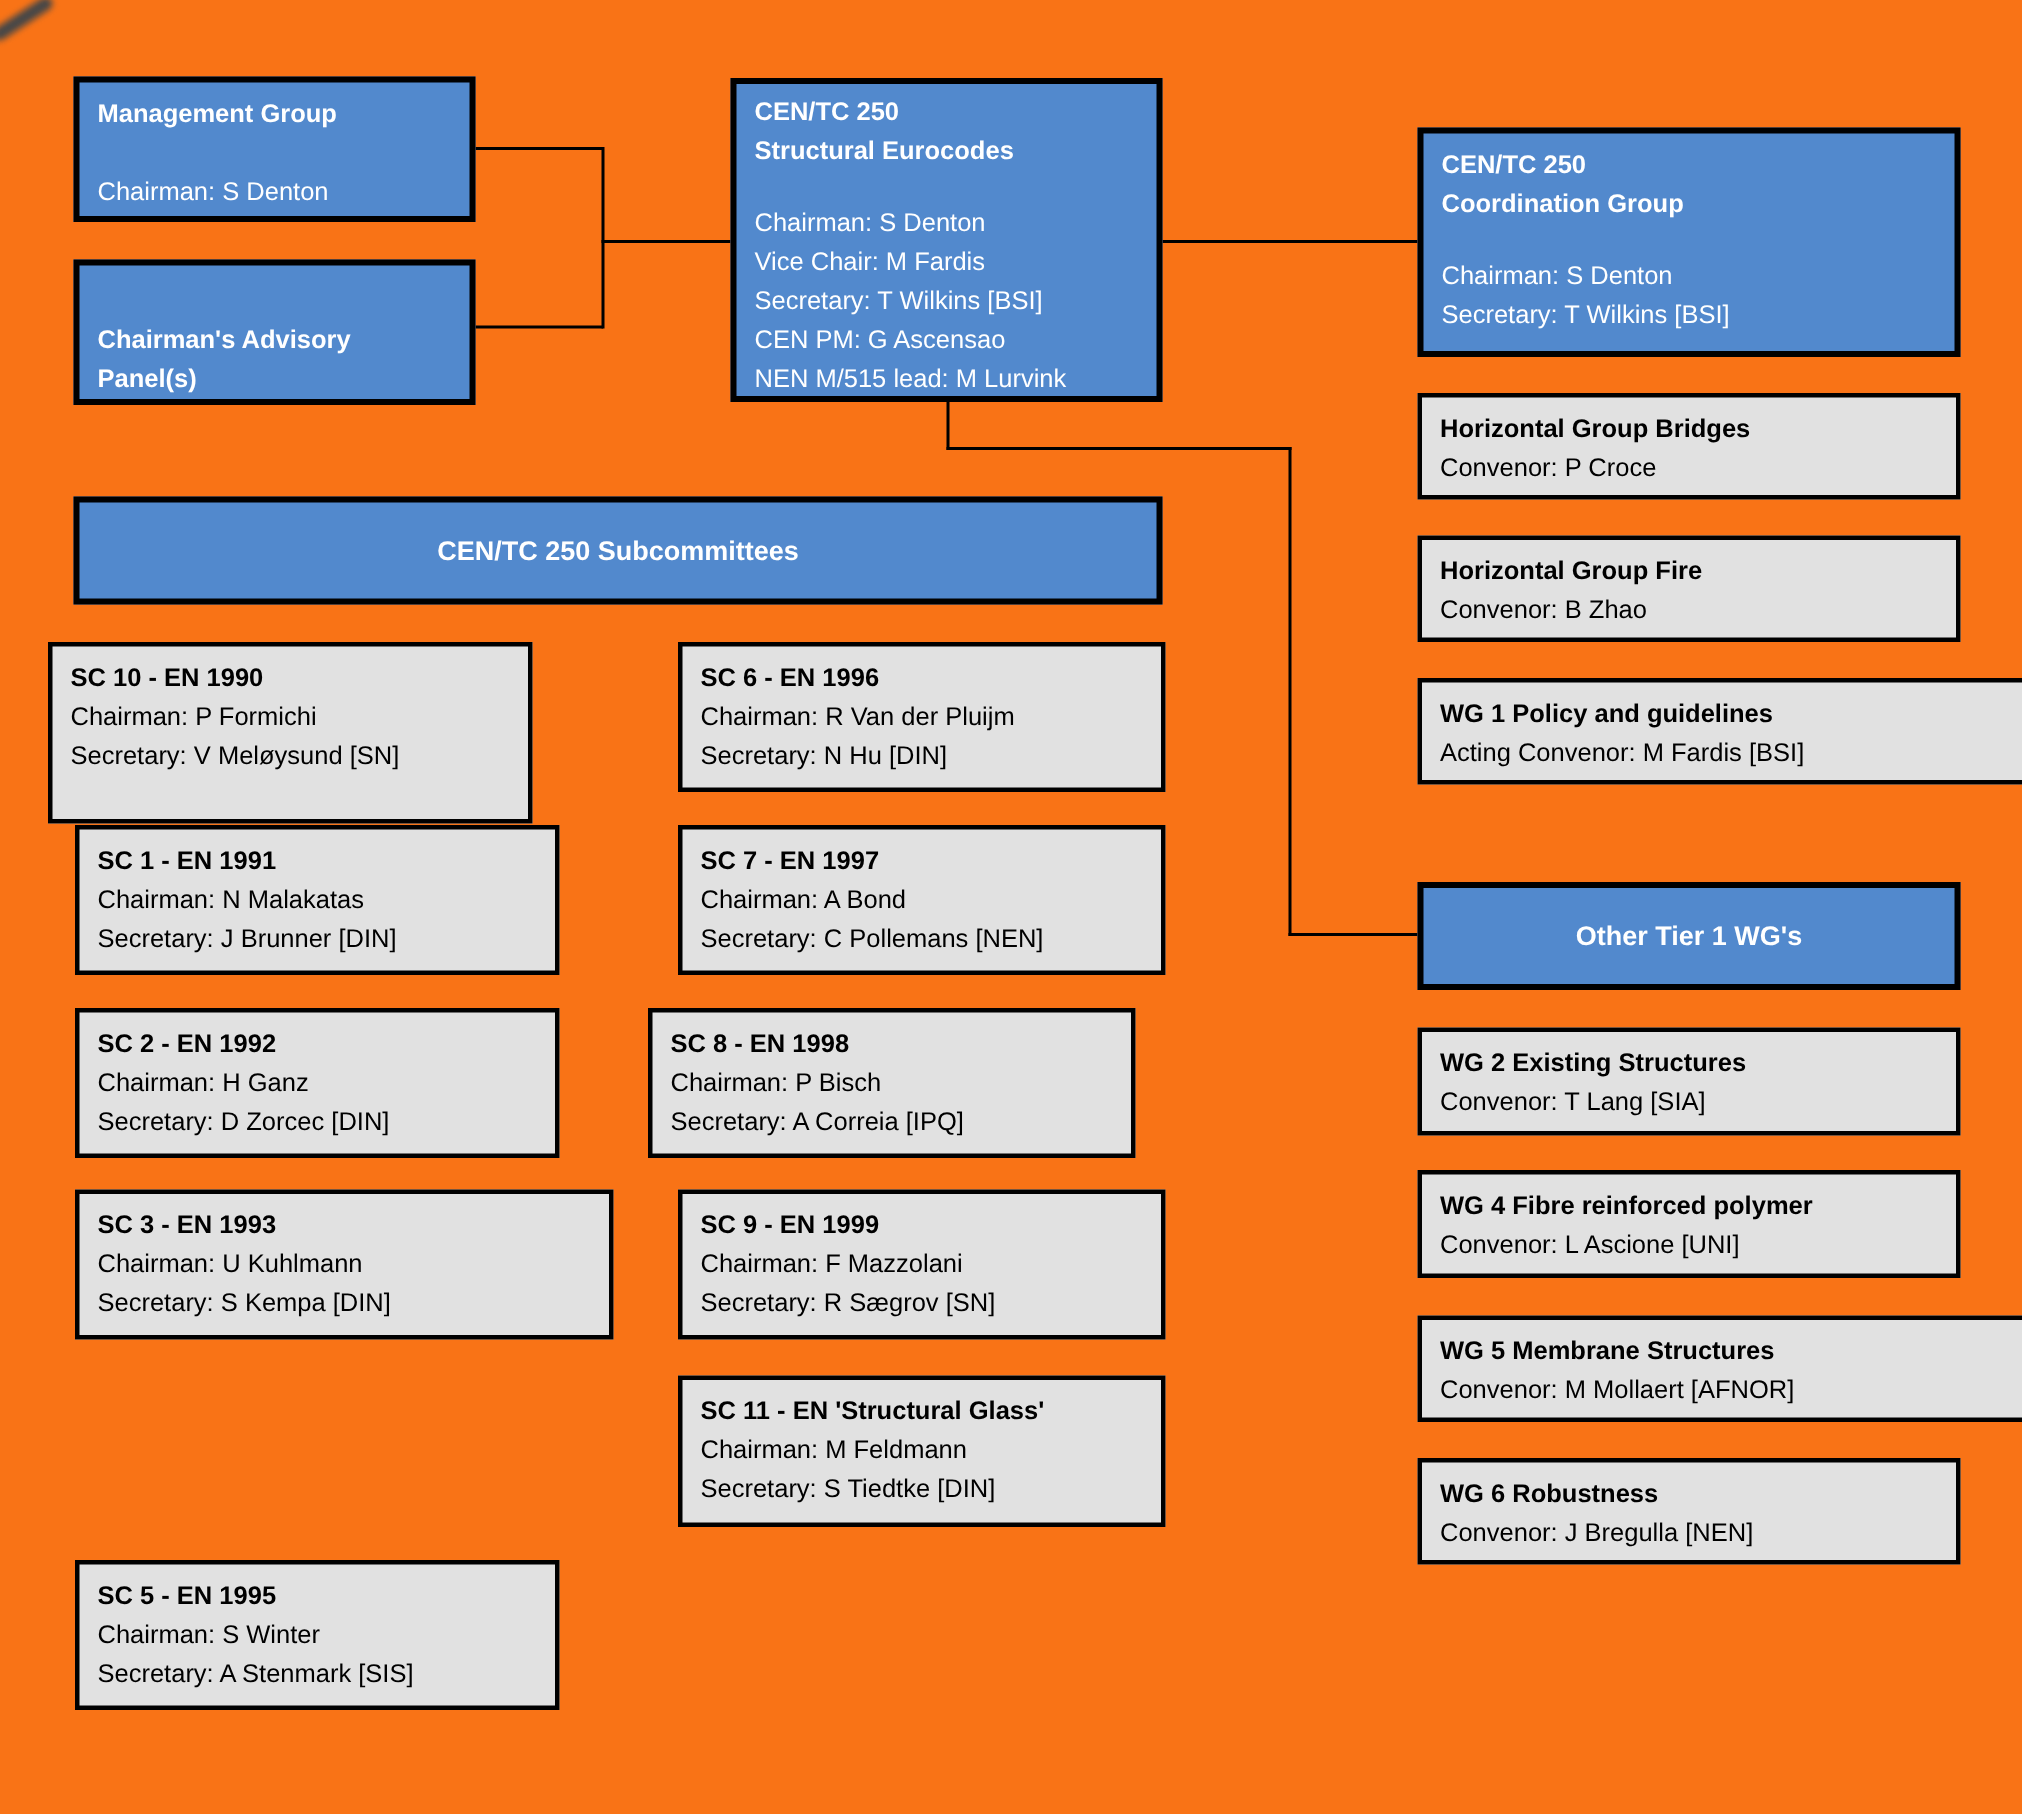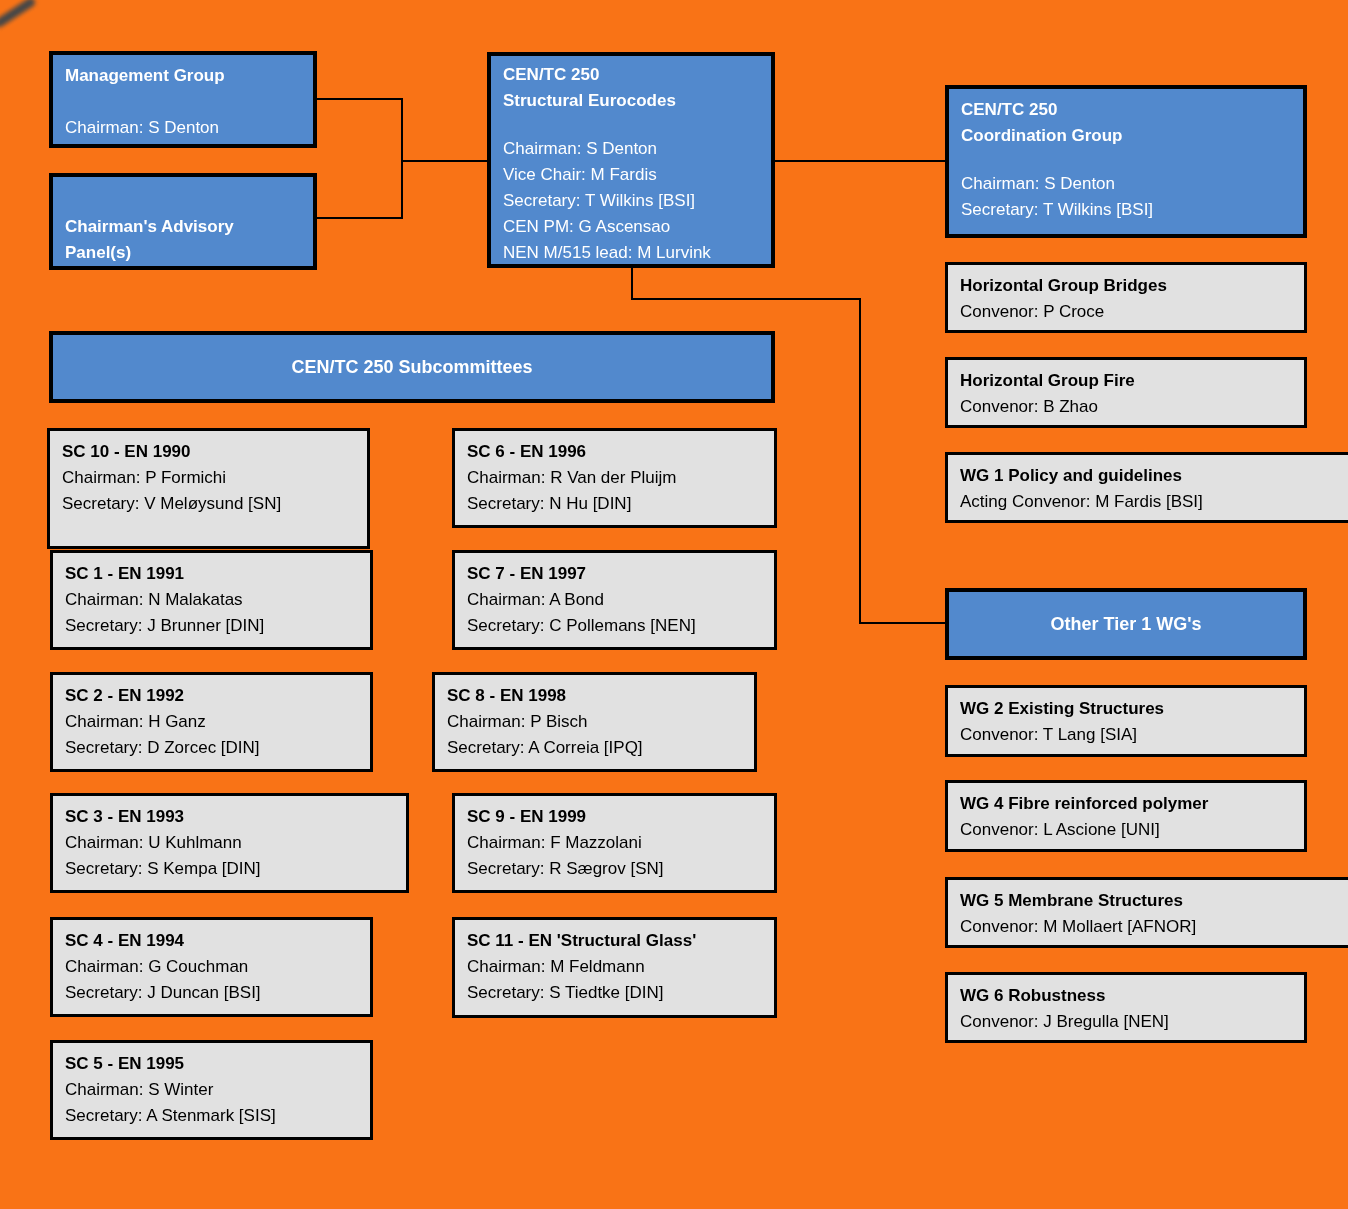--- a/index.html
+++ b/index.html
@@ -144,21 +144,21 @@
 
   <div class="box gray pad-sm" style="left:945px;top:972px;width:362px;height:71px">
     <div class="t">WG 6 Robustness</div>
     <div>Convenor: J Bregulla [NEN]</div>
   </div>
 
   <div class="box blue header-box" style="left:49px;top:331px;width:726px;height:72px">
     <div>CEN/TC 250 Subcommittees</div>
   </div>
 
-  <div class="box gray pad-sm" style="left:47px;top:428px;width:323px;height:121px">
+  <div class="box gray pad-sm" style="left:32px;top:428px;width:323px;height:121px">
     <div class="t">SC 10 - EN 1990</div>
     <div>Chairman: P Formichi</div>
     <div>Secretary: V Meløysund [SN]</div>
   </div>
 
   <div class="box gray pad-sm" style="left:50px;top:550px;width:323px;height:100px">
     <div class="t">SC 1 - EN 1991</div>
     <div>Chairman: N Malakatas</div>
     <div>Secretary: J Brunner [DIN]</div>
   </div>
@@ -168,25 +168,20 @@
     <div>Chairman: H Ganz</div>
     <div>Secretary: D Zorcec [DIN]</div>
   </div>
 
   <div class="box gray pad-sm" style="left:50px;top:793px;width:359px;height:100px">
     <div class="t">SC 3 - EN 1993</div>
     <div>Chairman: U Kuhlmann</div>
     <div>Secretary: S Kempa [DIN]</div>
   </div>
 
-  <div class="box gray pad-sm" style="left:50px;top:917px;width:323px;height:100px">
-    <div class="t">SC 4 - EN 1994</div>
-    <div>Chairman: G Couchman</div>
-    <div>Secretary: J Duncan [BSI]</div>
-  </div>
 
   <div class="box gray pad-sm" style="left:50px;top:1040px;width:323px;height:100px">
     <div class="t">SC 5 - EN 1995</div>
     <div>Chairman: S Winter</div>
     <div>Secretary: A Stenmark [SIS]</div>
   </div>
 
   <div class="box gray pad-sm" style="left:452px;top:428px;width:325px;height:100px">
     <div class="t">SC 6 - EN 1996</div>
     <div>Chairman: R Van der Pluijm</div>

